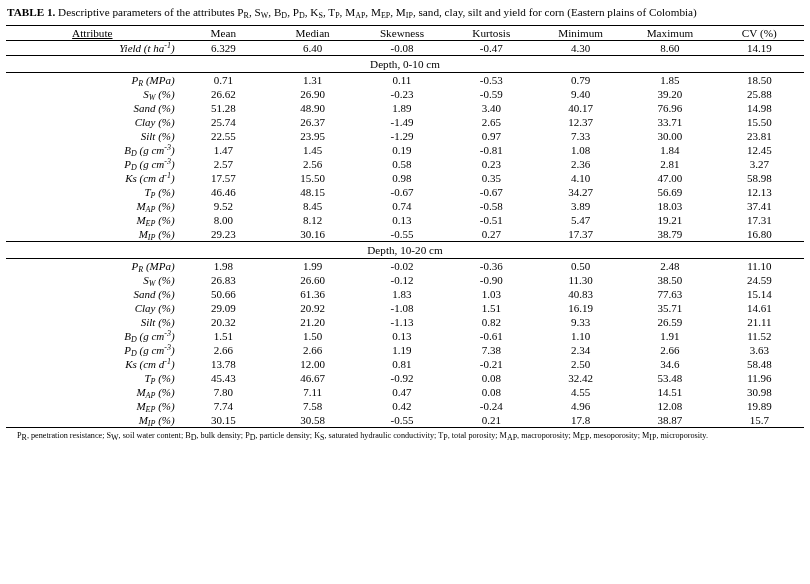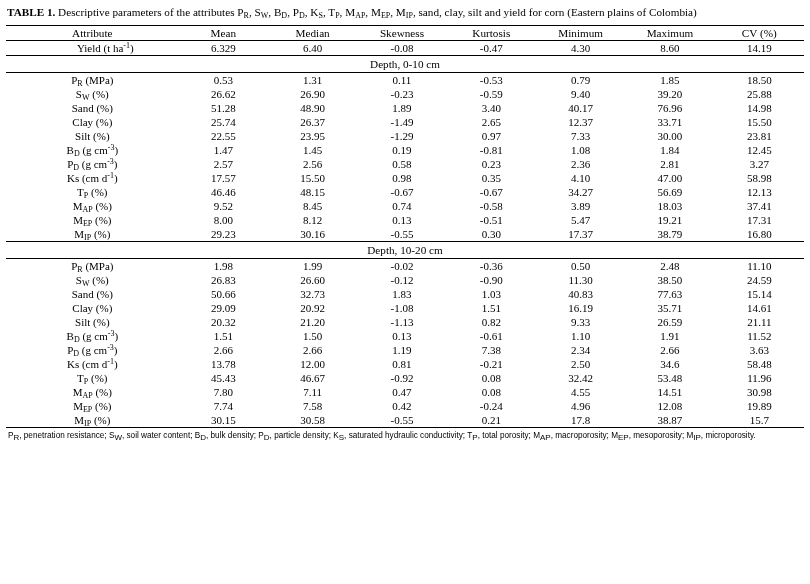--- a/index.html
+++ b/index.html
@@ -45,49 +45,50 @@
   .rule-top td, .rule-top th { border-top: 1.4px solid #000; }
   .rule-bot td, .rule-bot th { border-bottom: 1.4px solid #000; }
   .rule-thin-bot td, .rule-thin-bot th { border-bottom: 0.8px solid #000; }
 
   thead th {
     font-size: 11.2px;
     text-align: center;
     padding-top: 2px;
     padding-bottom: 2px;
   }
-  thead th.attr-head { text-align: center; }
+  thead th.attr-head { text-align: center; text-decoration: underline; }
 
   td.attr {
-    text-align: center;
+    text-align: right;
     padding-left: 26px;
     white-space: nowrap;
+    font-style: italic;
   }
   td.num {
     text-align: center;
     white-space: nowrap;
   }
   tr.section td {
     text-align: center;
     font-weight: normal;
     font-size: 11.2px;
     padding-top: 2px;
     padding-bottom: 2px;
   }
   tr.yield td.attr { padding-left: 30px; }
 
   sub { font-size: 8px; vertical-align: baseline; position: relative; top: 2px; }
   sup { font-size: 8px; vertical-align: baseline; position: relative; top: -4px; }
 
   .footnote {
     font-size: 8.2px;
     line-height: 10px;
-    font-family: Liberation Sans, sans-serif;
+    font-family: Liberation Serif, serif;
     margin-top: 3px;
-    margin-left: 2px;
+    margin-left: 11px;
     white-space: nowrap;
   }
   .colw-attr { width: 172px; }
   .colw-num  { width: 89px; }
 </style>
 </head>
 <body>
 
 <div class="page">
 
@@ -130,21 +131,21 @@
         <td class="num">8.60</td>
         <td class="num">14.19</td>
       </tr>
 
       <tr class="section rule-thin-bot">
         <td colspan="8">Depth, 0-10 cm</td>
       </tr>
 
       <tr>
         <td class="attr">P<sub>R</sub> (MPa)</td>
-        <td class="num">0.53</td>
+        <td class="num">0.71</td>
         <td class="num">1.31</td>
         <td class="num">0.11</td>
         <td class="num">-0.53</td>
         <td class="num">0.79</td>
         <td class="num">1.85</td>
         <td class="num">18.50</td>
       </tr>
       <tr>
         <td class="attr">S<sub>W</sub> (%)</td>
         <td class="num">26.62</td>
@@ -243,21 +244,21 @@
         <td class="num">-0.51</td>
         <td class="num">5.47</td>
         <td class="num">19.21</td>
         <td class="num">17.31</td>
       </tr>
       <tr class="rule-thin-bot">
         <td class="attr">M<sub>IP</sub> (%)</td>
         <td class="num">29.23</td>
         <td class="num">30.16</td>
         <td class="num">-0.55</td>
-        <td class="num">0.30</td>
+        <td class="num">0.27</td>
         <td class="num">17.37</td>
         <td class="num">38.79</td>
         <td class="num">16.80</td>
       </tr>
 
       <tr class="section rule-thin-bot">
         <td colspan="8">Depth, 10-20 cm</td>
       </tr>
 
       <tr>
@@ -276,21 +277,21 @@
         <td class="num">26.60</td>
         <td class="num">-0.12</td>
         <td class="num">-0.90</td>
         <td class="num">11.30</td>
         <td class="num">38.50</td>
         <td class="num">24.59</td>
       </tr>
       <tr>
         <td class="attr">Sand (%)</td>
         <td class="num">50.66</td>
-        <td class="num">32.73</td>
+        <td class="num">61.36</td>
         <td class="num">1.83</td>
         <td class="num">1.03</td>
         <td class="num">40.83</td>
         <td class="num">77.63</td>
         <td class="num">15.14</td>
       </tr>
       <tr>
         <td class="attr">Clay (%)</td>
         <td class="num">29.09</td>
         <td class="num">20.92</td>

